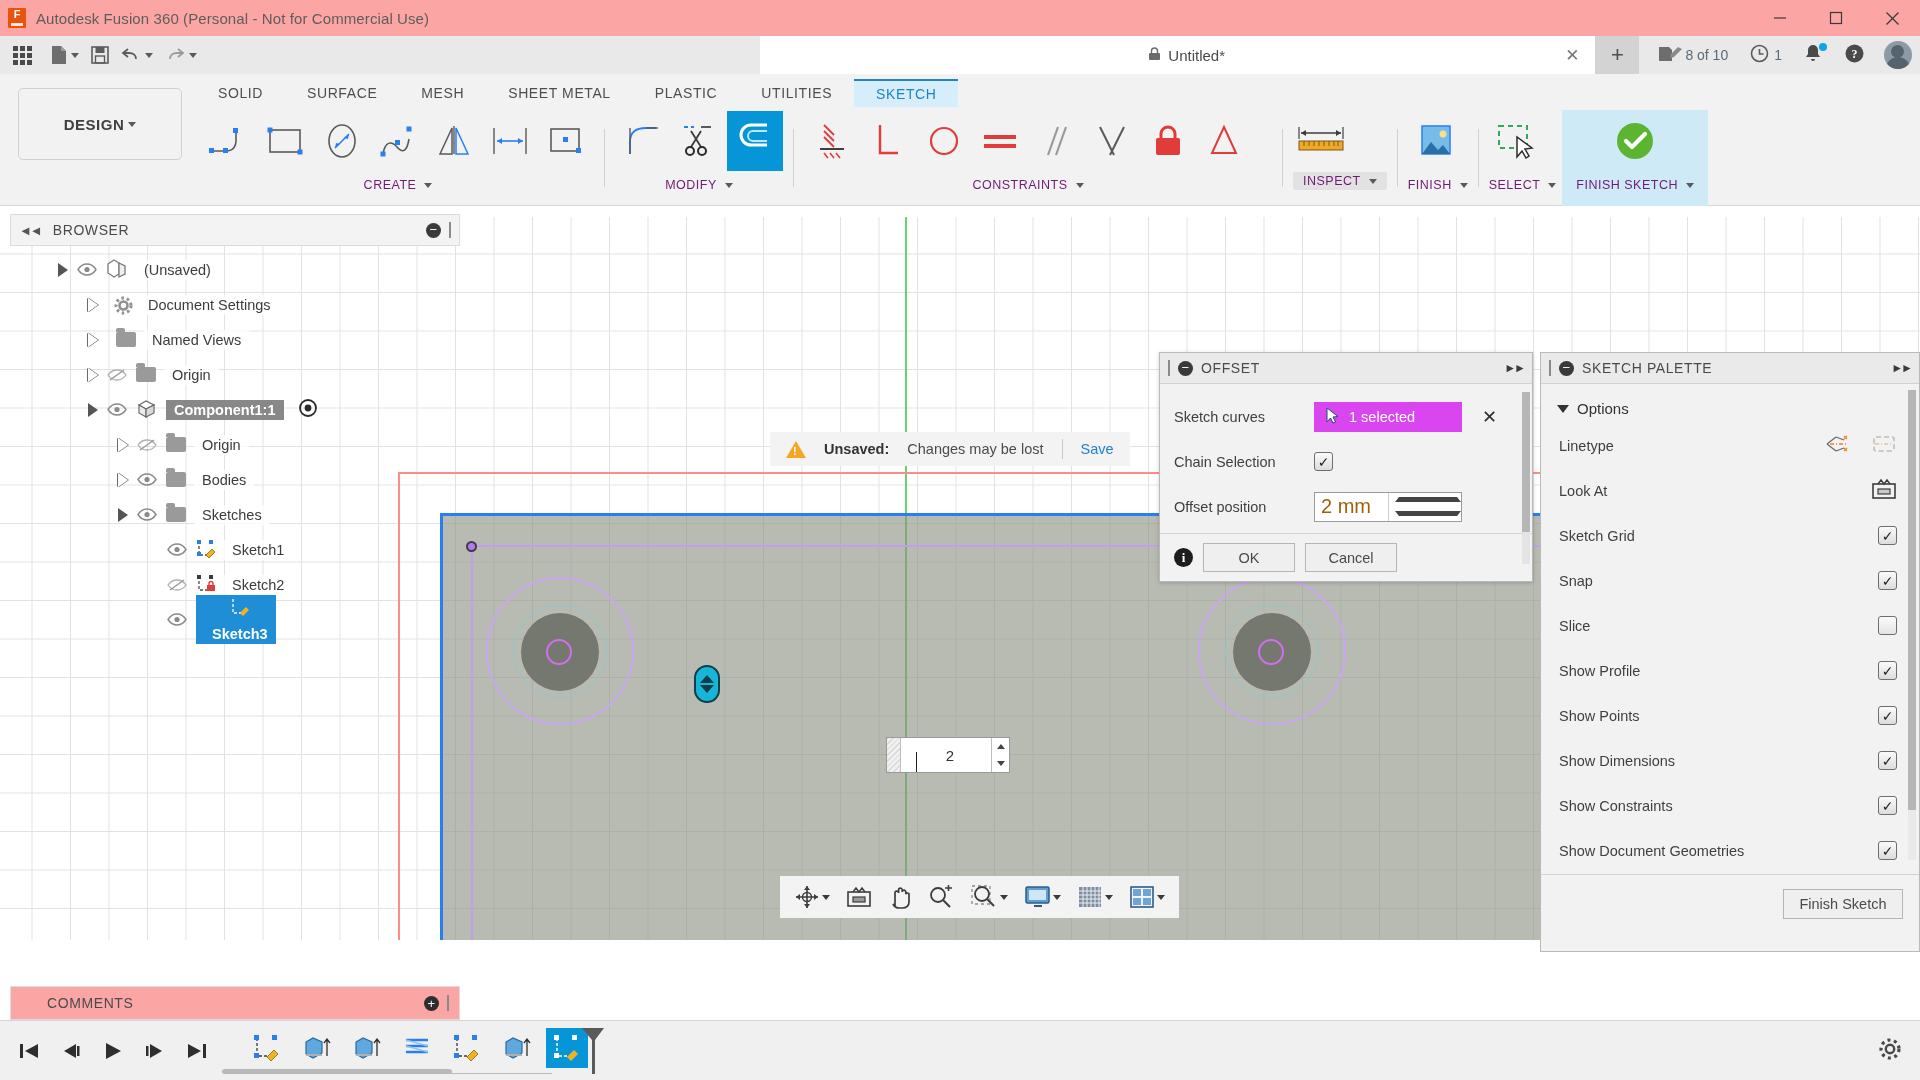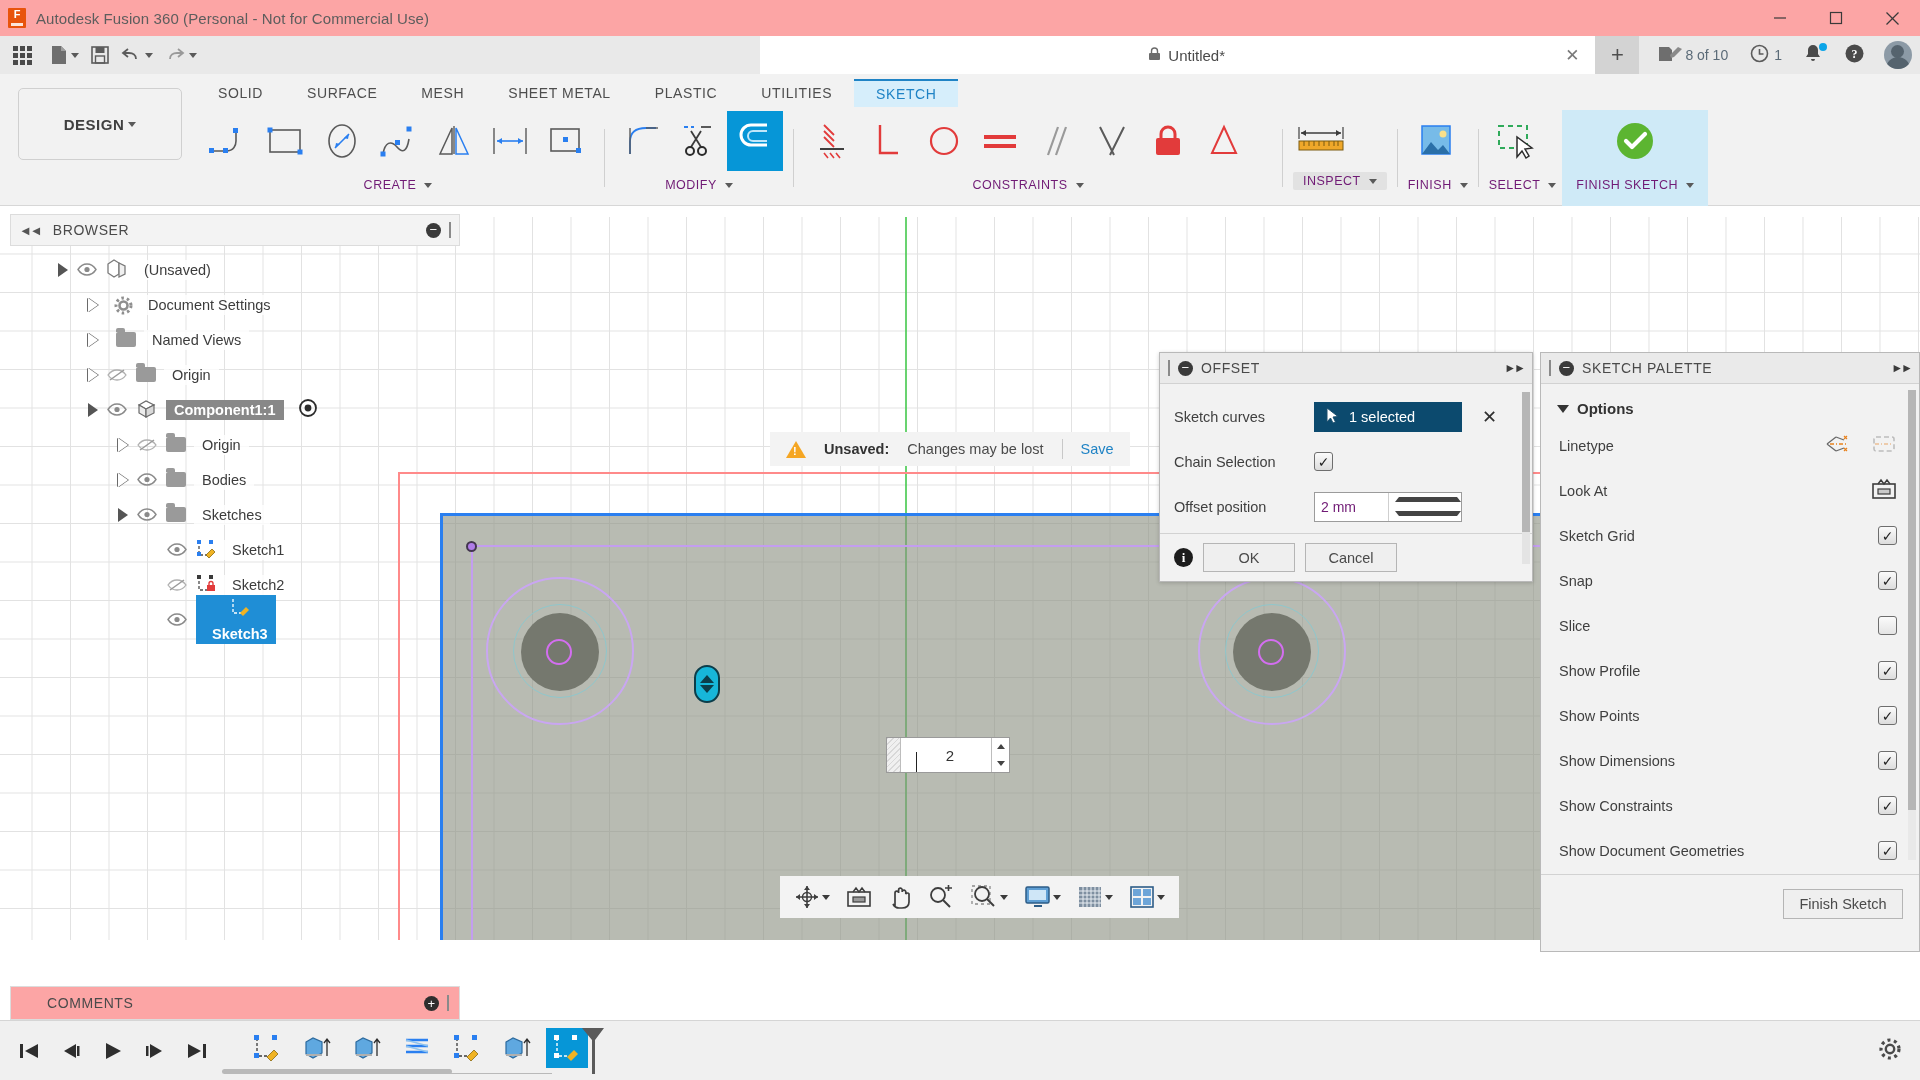--- a/index.html
+++ b/index.html
@@ -241,57 +241,57 @@
   }
   .dlg-head {
     height: 31px; background:#eaeaea; border-bottom:1px solid #d2d2d2;
     display:flex;align-items:center;gap:8px;padding:0 8px;font-size:14px;color:#4a4a4a;letter-spacing:.6px;
   }
   .dlg-head .fwd{margin-left:auto;color:#3b3b3b;font-size:12px;letter-spacing:-2px;}
   .dlg-body { padding: 10px 0 4px 0; position:relative; }
   .drow { display:flex; align-items:center; height: 45px; padding: 0 14px; }
   .drow .dlabel { width: 140px; font-size:14.5px; color:#3f3f3f; }
   .sel-chip {
-    background:#0c4a6e; color:#fff; font-size:14.5px; height:30px; min-width:148px;
+    background:#d946ef; color:#fff; font-size:14.5px; height:30px; min-width:148px;
     display:flex;align-items:center;gap:10px;padding:0 12px;
   }
   .cursor-ico { display:block; }
   .clear-x { margin-left: 20px; color:#303030; font-size:18px; }
   .chk {
     width:19px;height:19px;border:1px solid #6e6e6e;border-radius:3px;
     background:linear-gradient(#fbfbfb,#dcdcdc);display:flex;align-items:center;justify-content:center;
     color:#222; font-size:14px; line-height:1;
   }
   .chk.off { background:linear-gradient(#fbfbfb,#e4e4e4); }
   .num-field {
     width: 148px; height: 30px; background:#fff; border:1px solid #9b9b9b;
     display:flex;align-items:center;
   }
-  .num-field span{flex:1;padding-left:6px;font-size:14px;color:#701a75;}
+  .num-field span{flex:1;padding-left:6px;font-size:20px;color:#a16207;}
   .num-spin{width:16px;height:28px;border-left:1px solid #cfcfcf;display:flex;flex-direction:column;}
   .num-spin i{flex:1;display:flex;align-items:center;justify-content:center;}
   .dlg-scroll { position:absolute; right: 2px; top: 8px; width: 8px; height: 172px; background:#e4e4e4;}
   .dlg-scroll i{display:block;width:8px;height:140px;background:#b6b6b6;}
   .dlg-foot {
     border-top:1px solid #d2d2d2; height: 48px; display:flex;align-items:center;padding:0 14px;gap:10px;
   }
   .info-circ{width:19px;height:19px;border-radius:50%;background:#1d1d1d;color:#fff;display:flex;align-items:center;justify-content:center;font-size:13px;font-weight:bold;font-family:"Liberation Serif",serif;}
   .btn {
     height: 29px; min-width: 92px; border:1px solid #b5b5b5; background:#efefef;
     display:flex;align-items:center;justify-content:center;font-size:14.5px;color:#4a4a4a;
   }
   .dlg-foot .btn:first-of-type{margin-left:auto;}
 
   
   .palette {
     position:absolute; left: 1540px; top: 352px; width: 380px; height: 600px;
     background:#f2f2f2; border:1px solid #b9b9b9;
   }
   .pal-body{position:relative;height:490px;overflow:hidden;padding-top:6px;}
-  .pal-section{display:flex;align-items:center;gap:8px;padding:10px 28px 6px 16px;font-size:15px;font-weight:bold;color:#333;}
+  .pal-section{display:flex;align-items:center;gap:8px;padding:10px 28px 6px 16px;font-size:15px;font-weight:normal;color:#333;}
   .tri-d{width:0;height:0;border-left:6px solid transparent;border-right:6px solid transparent;border-top:8px solid #333;}
   .prow{display:flex;align-items:center;height:45px;padding:0 22px 0 18px;font-size:14.5px;color:#3f3f3f;}
   .prow .plabel{flex:1;}
   .prow .pctl{display:flex;align-items:center;gap:20px;}
   .pal-scroll{position:absolute;right:3px;top:6px;width:8px;height:470px;background:#e9e9e9;}
   .pal-scroll i{display:block;width:8px;height:420px;background:#b6b6b6;}
   .pal-foot{border-top:1px solid #d2d2d2;height:58px;display:flex;align-items:center;justify-content:flex-end;padding:0 16px;}
   .pal-foot .btn{min-width:120px;height:30px;}
 
   

